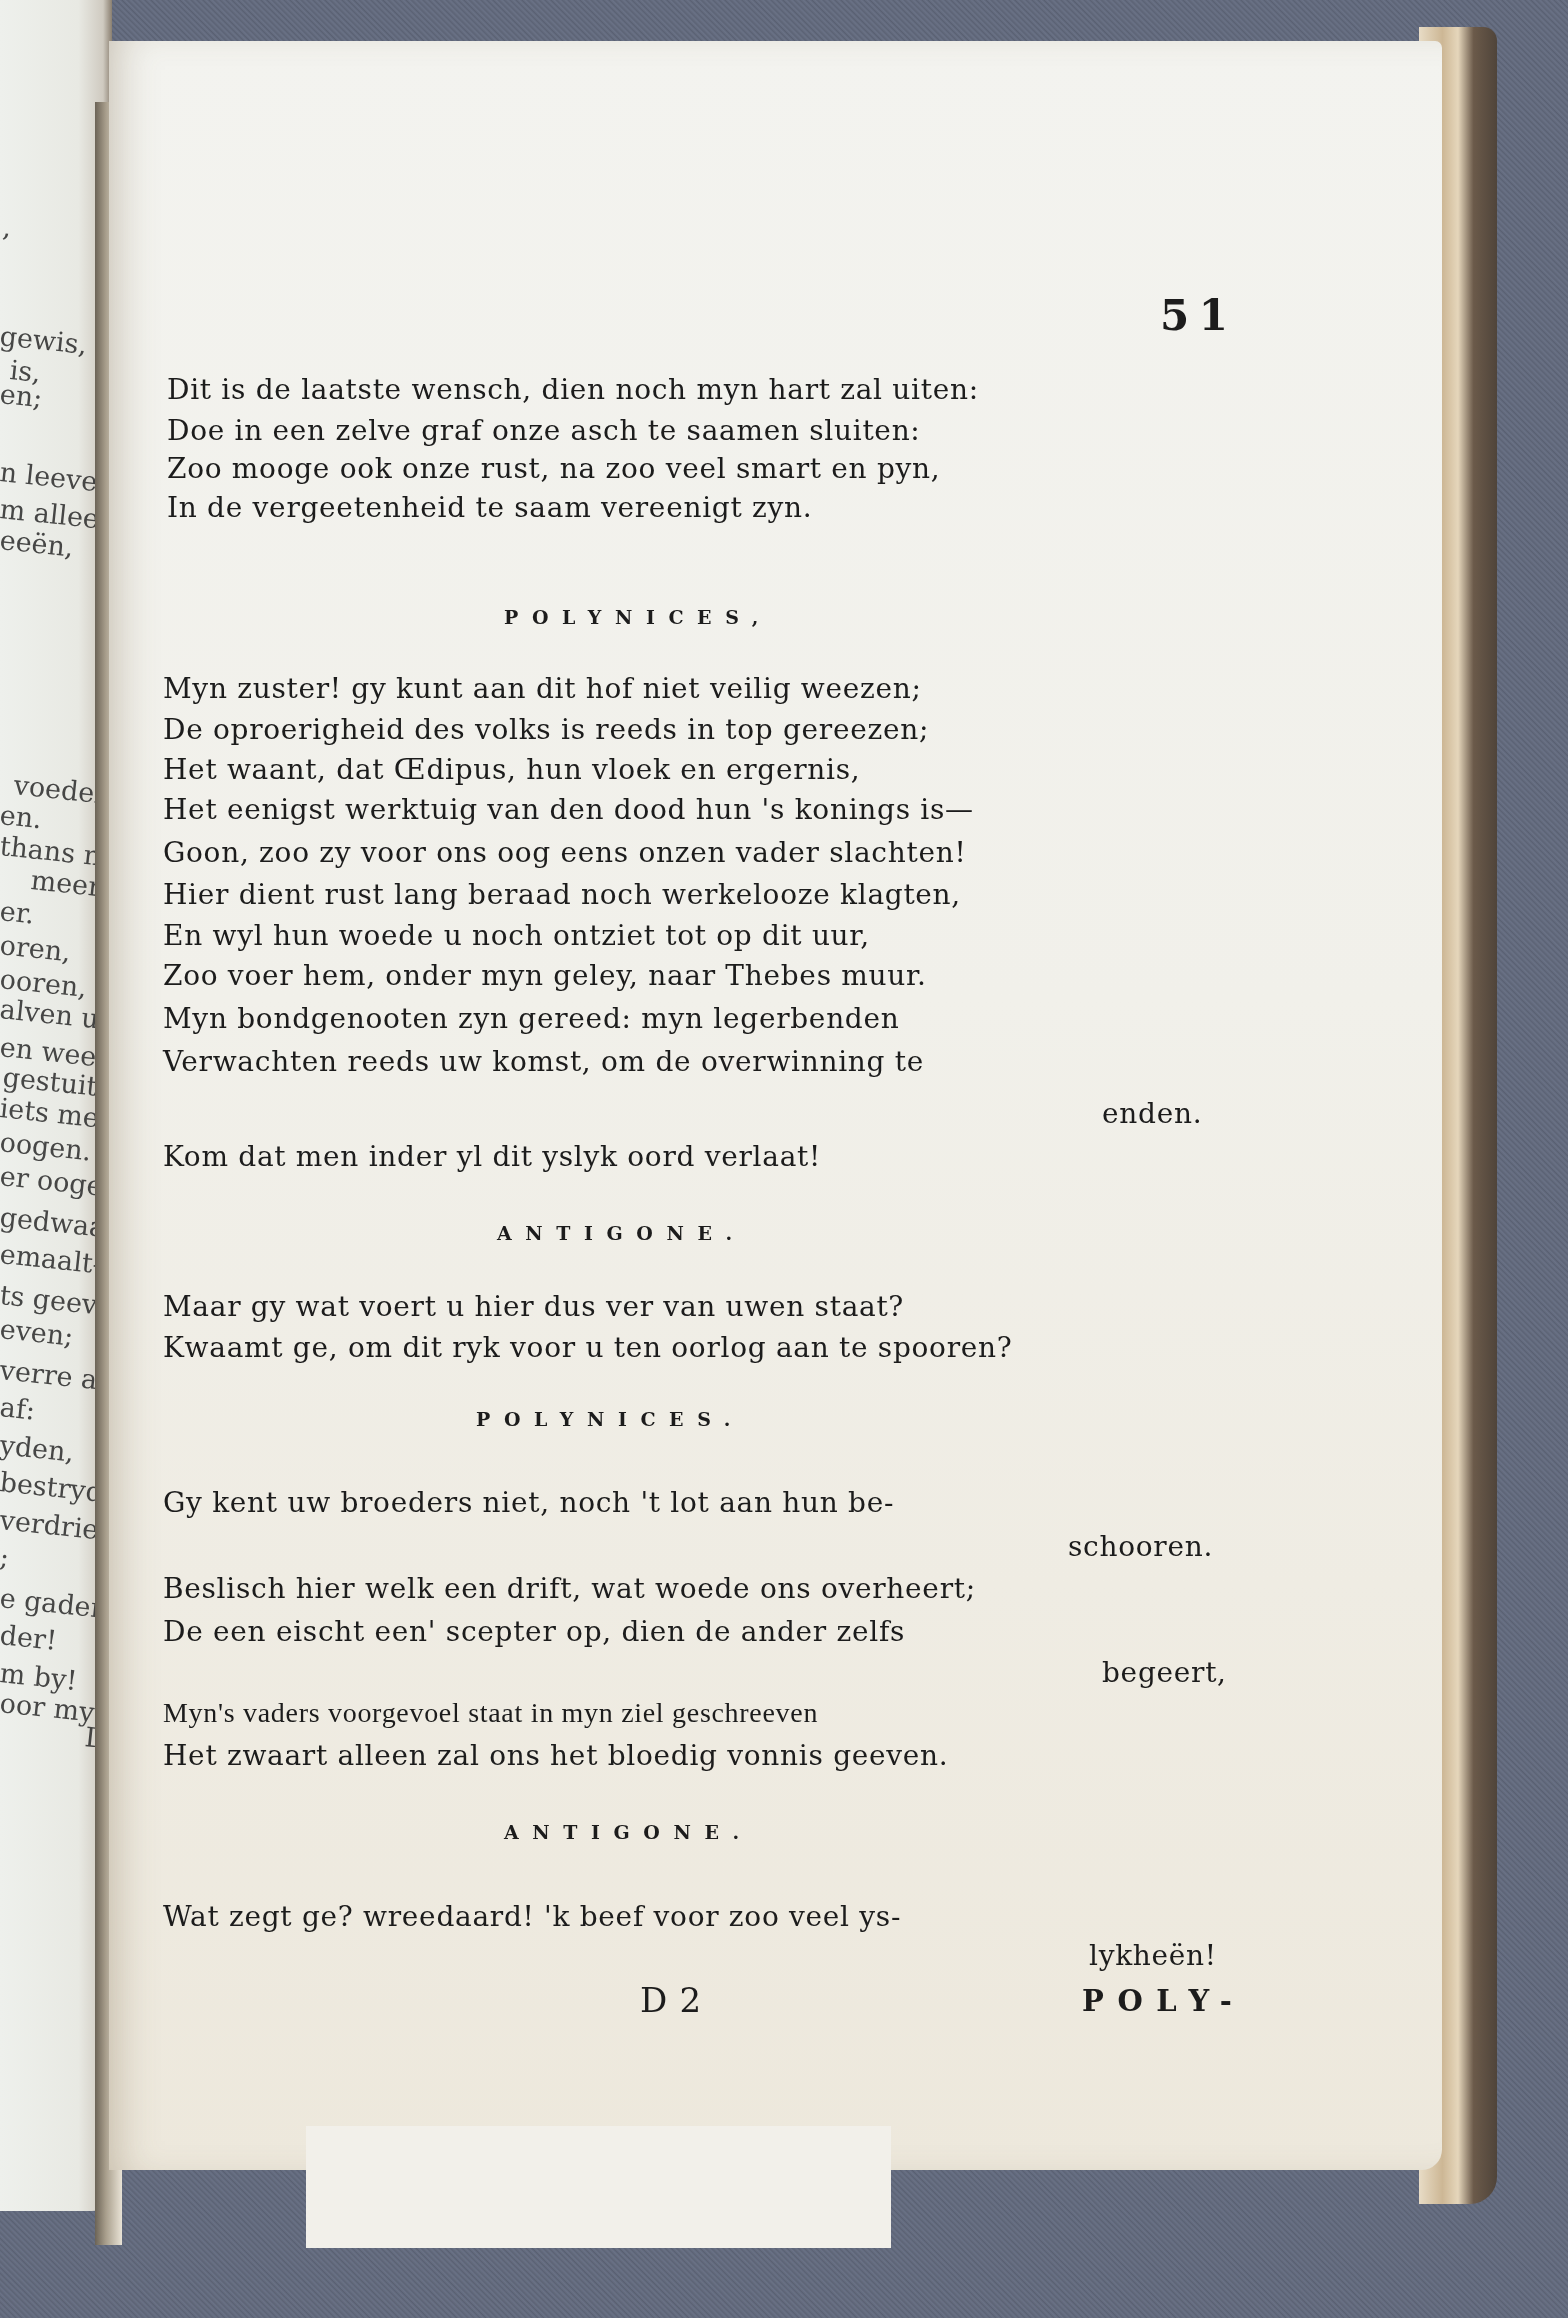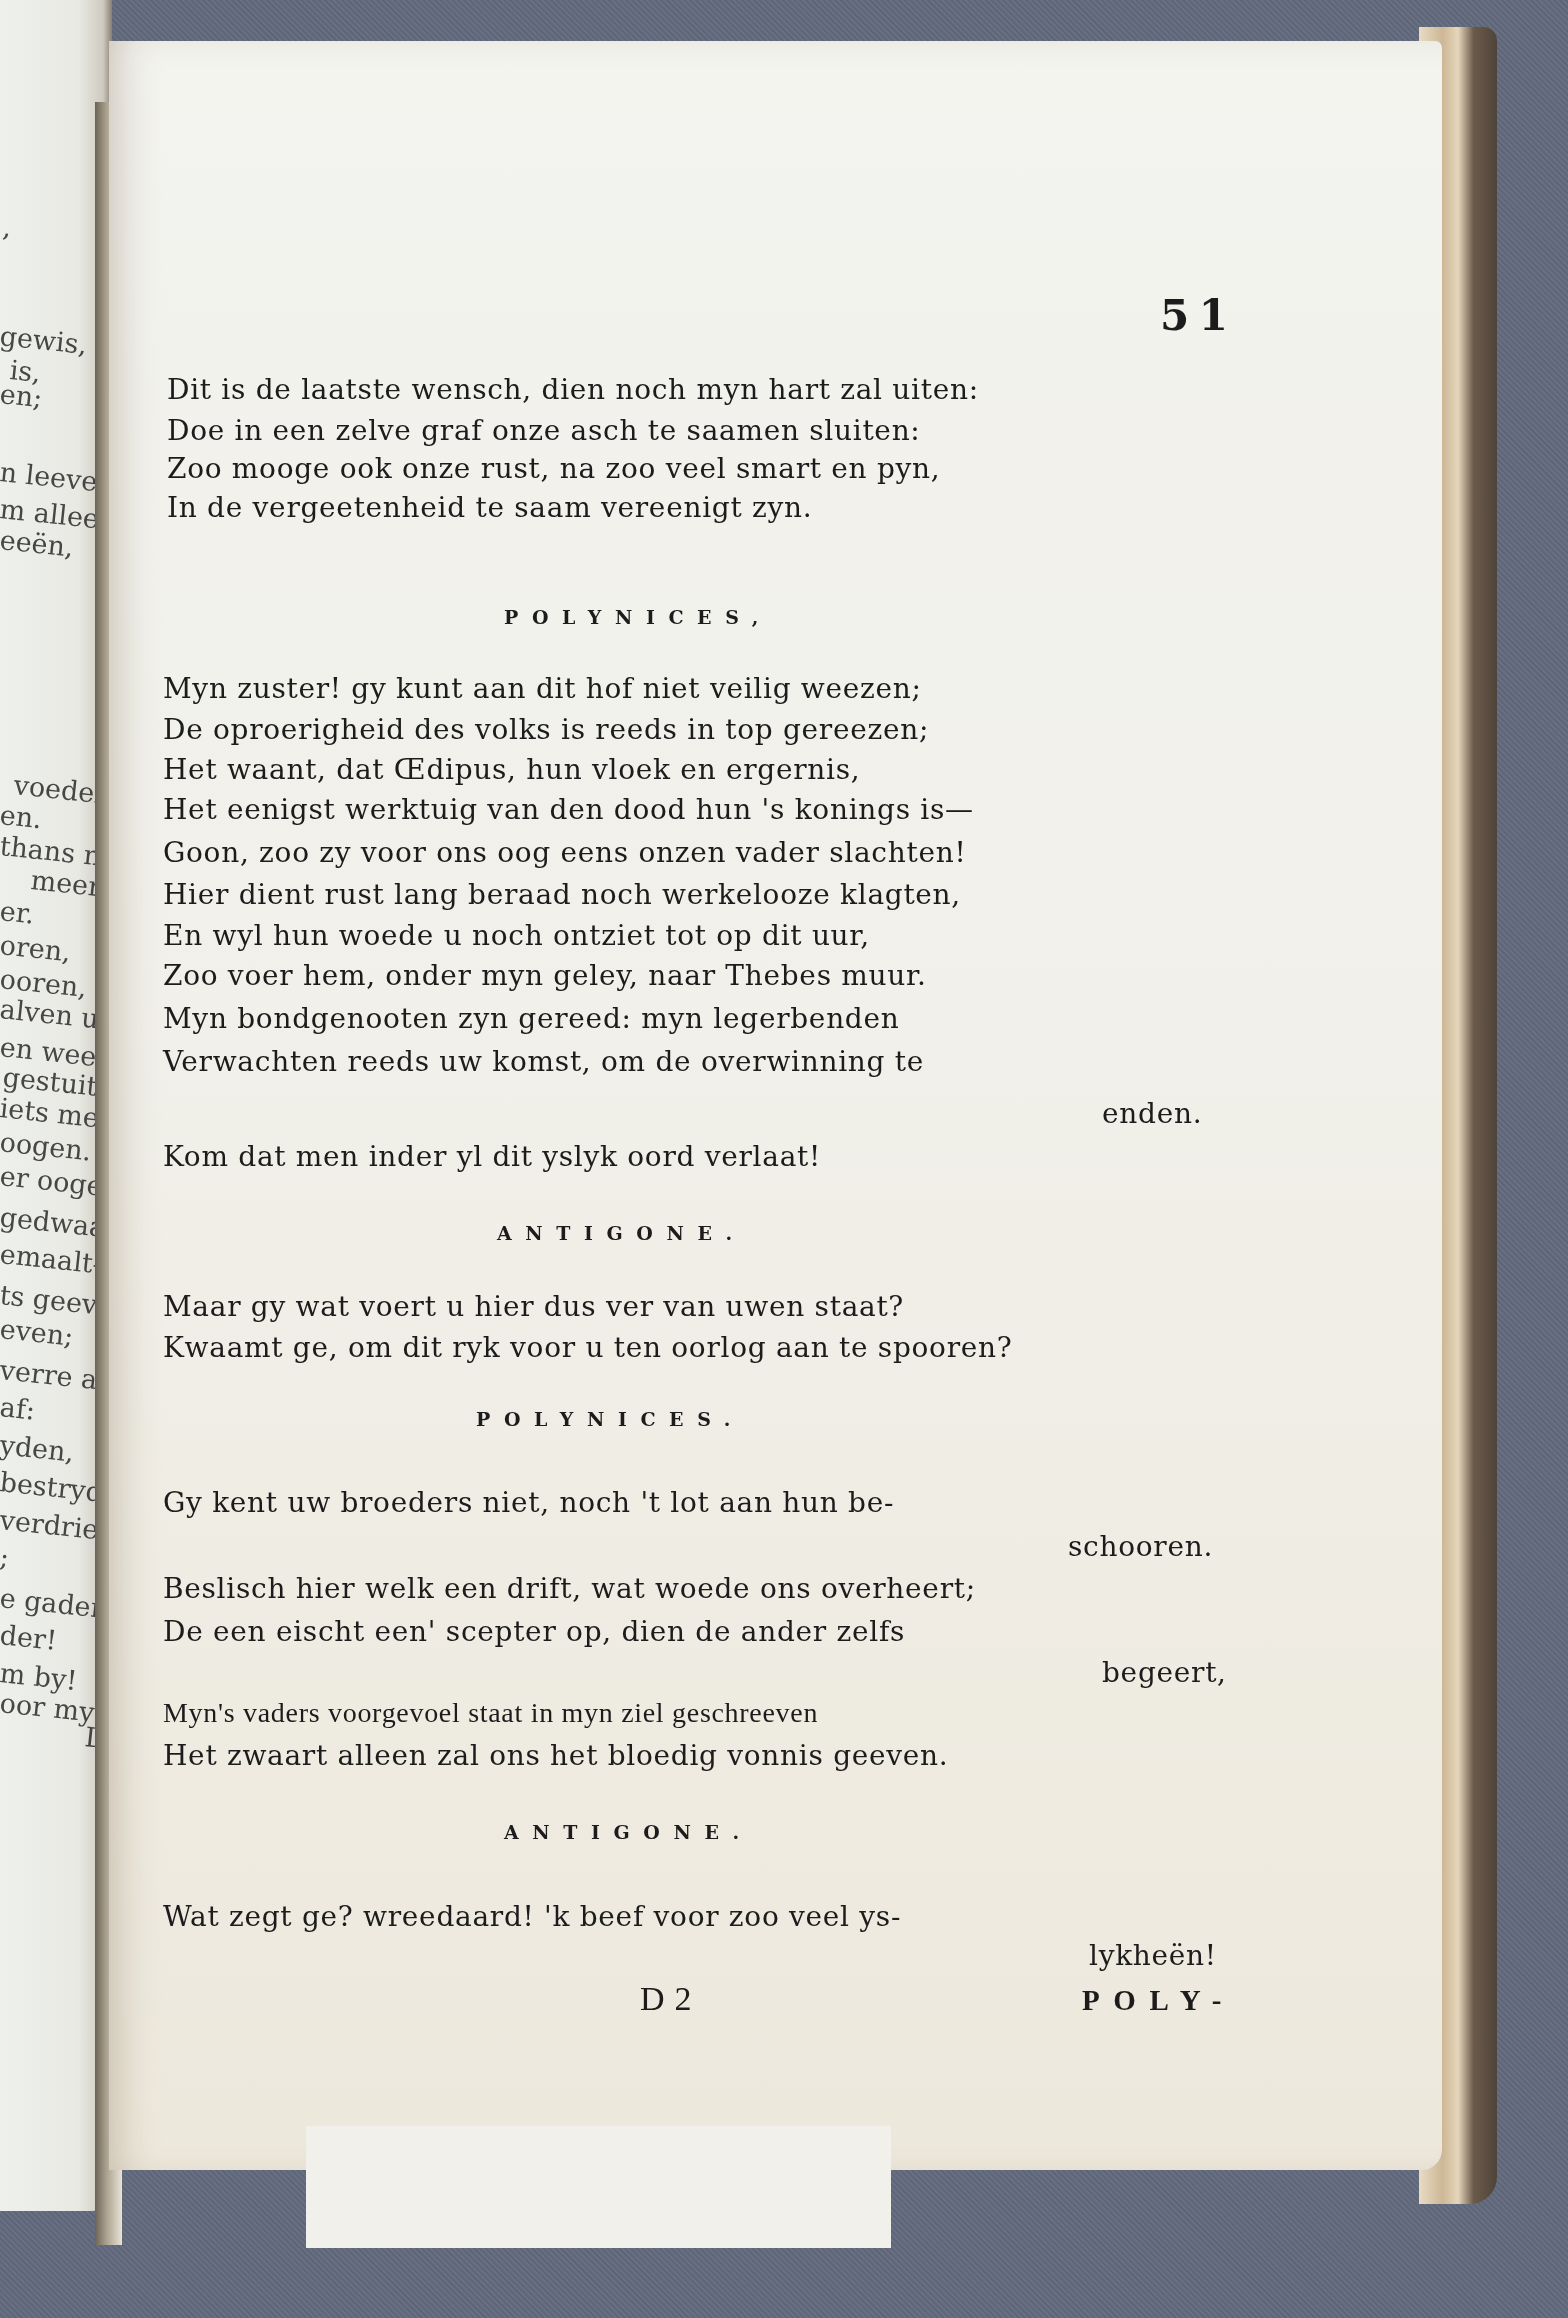--- a/index.html
+++ b/index.html
@@ -41,21 +41,21 @@
     position: absolute; white-space: nowrap; color: #1c1c1c;
   }
   .head {
     font-size: 56px; letter-spacing: 9.5px; font-weight: bold;
   }
   .pagenum { font-size: 42px; font-weight: bold; }
   .speaker {
     font-size: 19px; letter-spacing: 13.6px; font-weight: bold;
   }
   .line { font-size: 28px; letter-spacing: 0.7px; }
-  .foot { font-size: 34px; font-family: Liberation Serif, serif; }
+  .foot { font-size: 34px; }
 </style>
 </head>
 <body>
 
 <div class="left-page" id="leftpage">
     <div class="frag" style="left: 3.4px; top: 211px;">,</div>
     <div class="frag" style="left: 0px; top: 320px;">gewis,</div>
     <div class="frag" style="left: 10.2px; top: 354px;">is,</div>
     <div class="frag" style="left: 0px; top: 378px;">en;</div>
     <div class="frag" style="left: 0px; top: 456px;">n leeven,</div>

